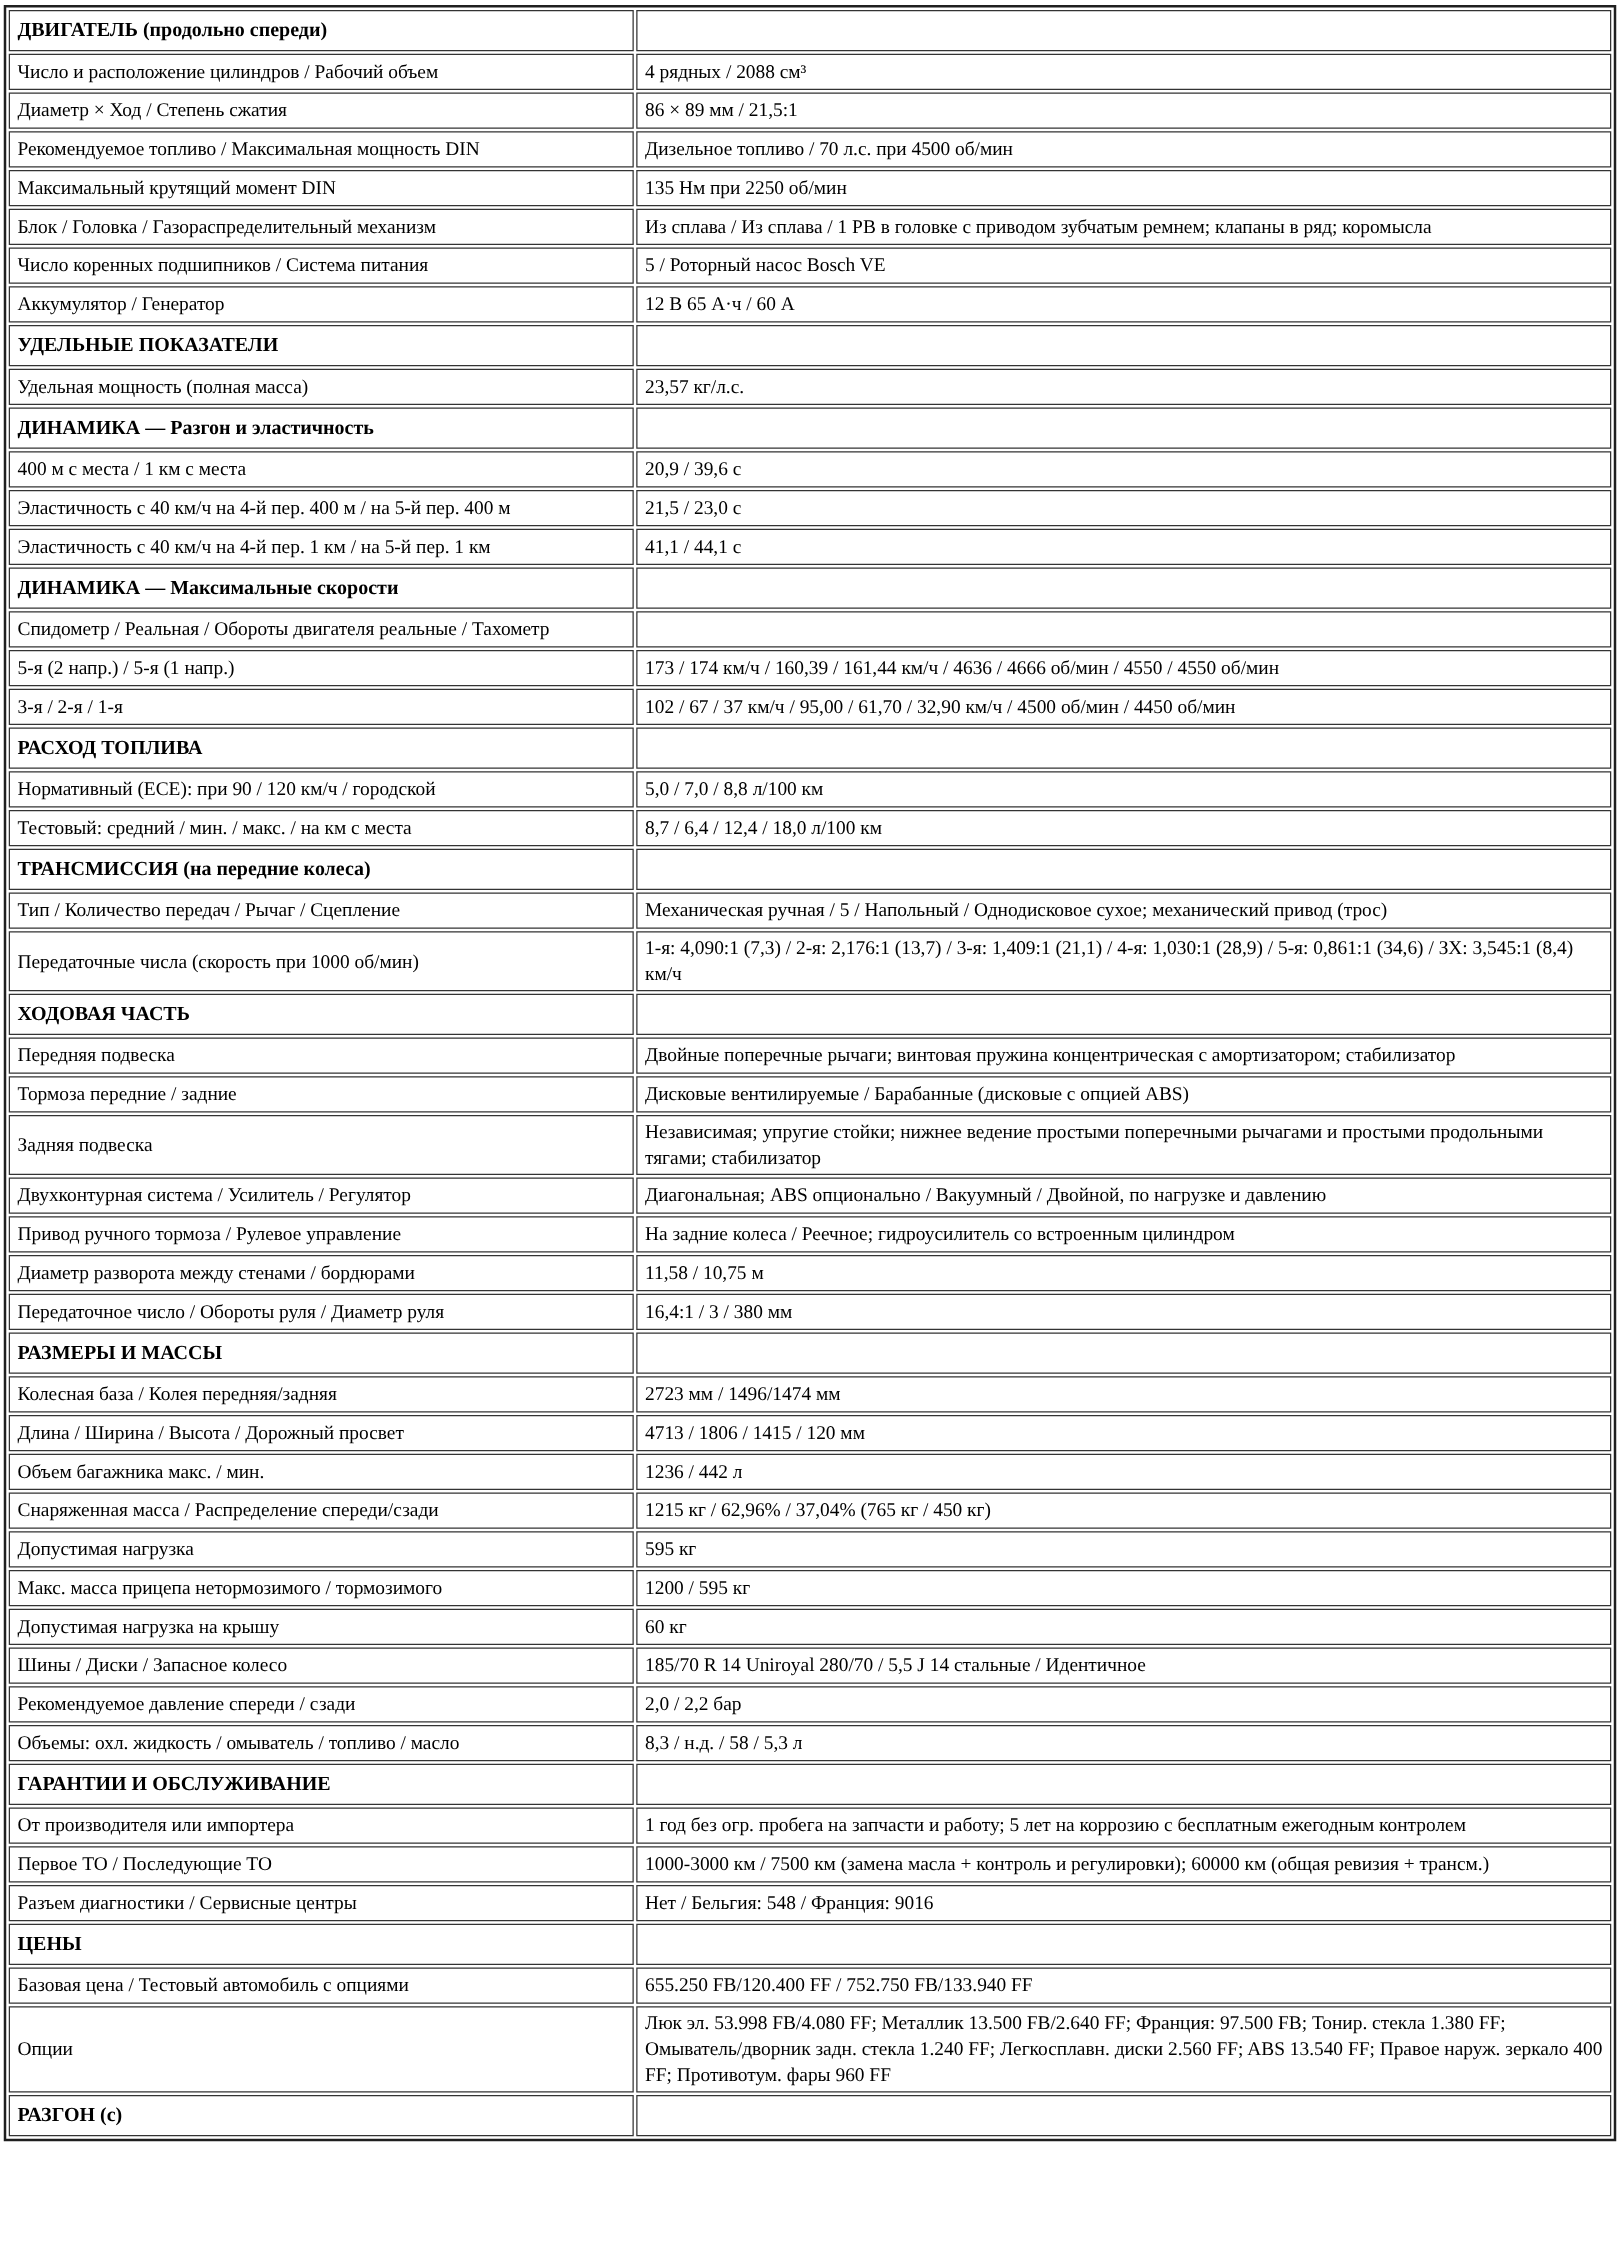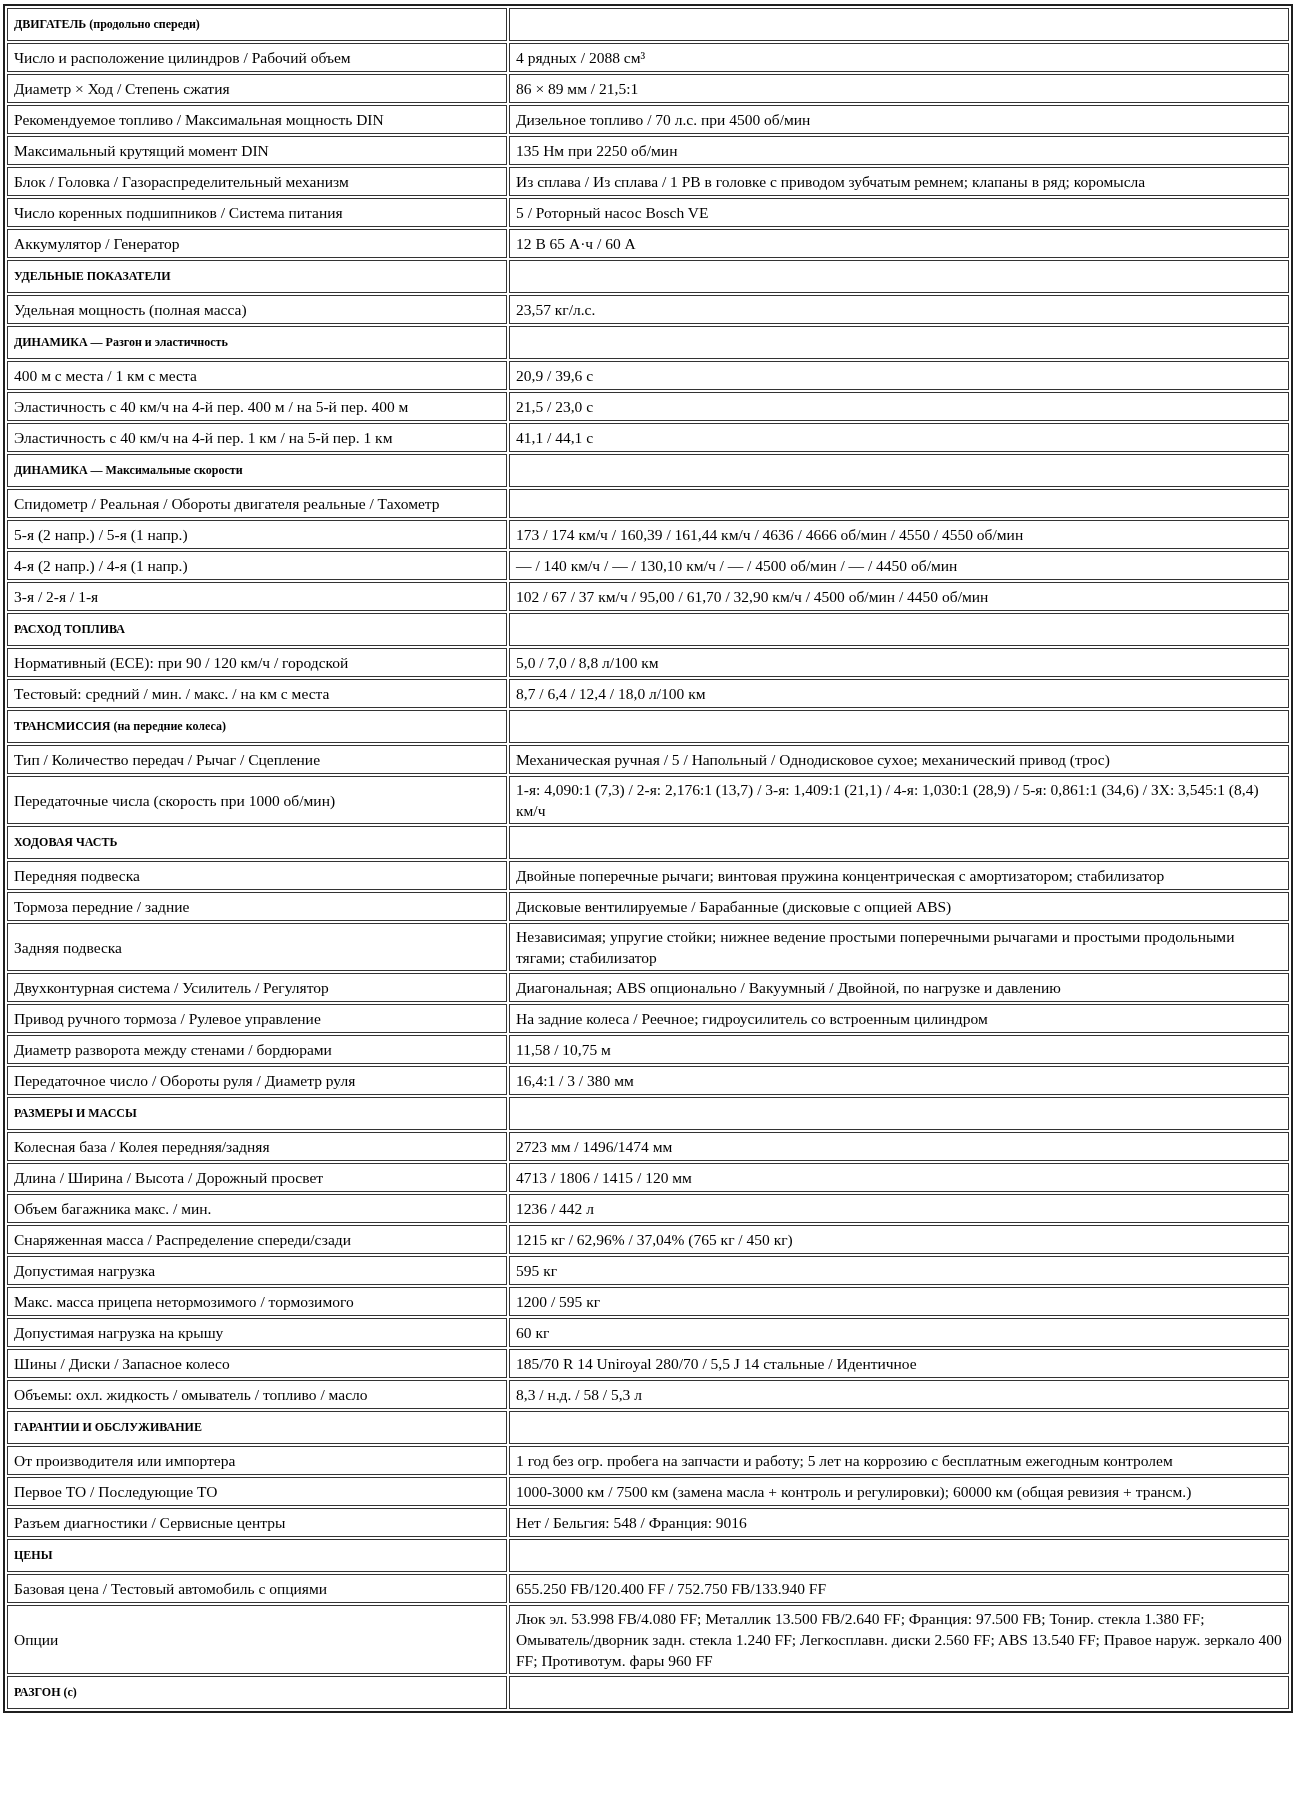--- a/index.html
+++ b/index.html
@@ -36,21 +36,21 @@
     word-wrap: break-word;
   }
   table.spec-table td.label {
     width: 486px;
   }
   table.spec-table tr.section td {
     height: 27px;
   }
   table.spec-table tr.section td.label {
     font-weight: bold;
-    font-size: 12px;
+    font-size: 16px;
   }
   table.spec-table tr.spec td {
     height: 23px;
   }
 </style>
 </head>
 <body>
 
 <div class="page">
   <table class="spec-table">
@@ -117,24 +117,20 @@
         </tr>
         <tr class="spec">
           <td class="label">Спидометр / Реальная / Обороты двигателя реальные / Тахометр</td>
           <td class="value"></td>
         </tr>
         <tr class="spec">
           <td class="label">5-я (2 напр.) / 5-я (1 напр.)</td>
           <td class="value">173 / 174 км/ч / 160,39 / 161,44 км/ч / 4636 / 4666 об/мин / 4550 / 4550 об/мин</td>
         </tr>
         <tr class="spec">
-          <td class="label">4-я (2 напр.) / 4-я (1 напр.)</td>
-          <td class="value">— / 140 км/ч / — / 130,10 км/ч / — / 4500 об/мин / — / 4450 об/мин</td>
-        </tr>
-        <tr class="spec">
           <td class="label">3-я / 2-я / 1-я</td>
           <td class="value">102 / 67 / 37 км/ч / 95,00 / 61,70 / 32,90 км/ч / 4500 об/мин / 4450 об/мин</td>
         </tr>
         <tr class="section">
           <td class="label">РАСХОД ТОПЛИВА</td>
           <td class="value"></td>
         </tr>
         <tr class="spec">
           <td class="label">Нормативный (ECE): при 90 / 120 км/ч / городской</td>
           <td class="value">5,0 / 7,0 / 8,8 л/100 км</td>
@@ -215,20 +211,24 @@
           <td class="label">Макс. масса прицепа нетормозимого / тормозимого</td>
           <td class="value">1200 / 595 кг</td>
         </tr>
         <tr class="spec">
           <td class="label">Допустимая нагрузка на крышу</td>
           <td class="value">60 кг</td>
         </tr>
         <tr class="spec">
           <td class="label">Шины / Диски / Запасное колесо</td>
           <td class="value">185/70 R 14 Uniroyal 280/70 / 5,5 J 14 стальные / Идентичное</td>
+        </tr>
+        <tr class="spec">
+          <td class="label">Рекомендуемое давление спереди / сзади</td>
+          <td class="value">2,0 / 2,2 бар</td>
         </tr>
         <tr class="spec">
           <td class="label">Объемы: охл. жидкость / омыватель / топливо / масло</td>
           <td class="value">8,3 / н.д. / 58 / 5,3 л</td>
         </tr>
         <tr class="section">
           <td class="label">ГАРАНТИИ И ОБСЛУЖИВАНИЕ</td>
           <td class="value"></td>
         </tr>
         <tr class="spec">

